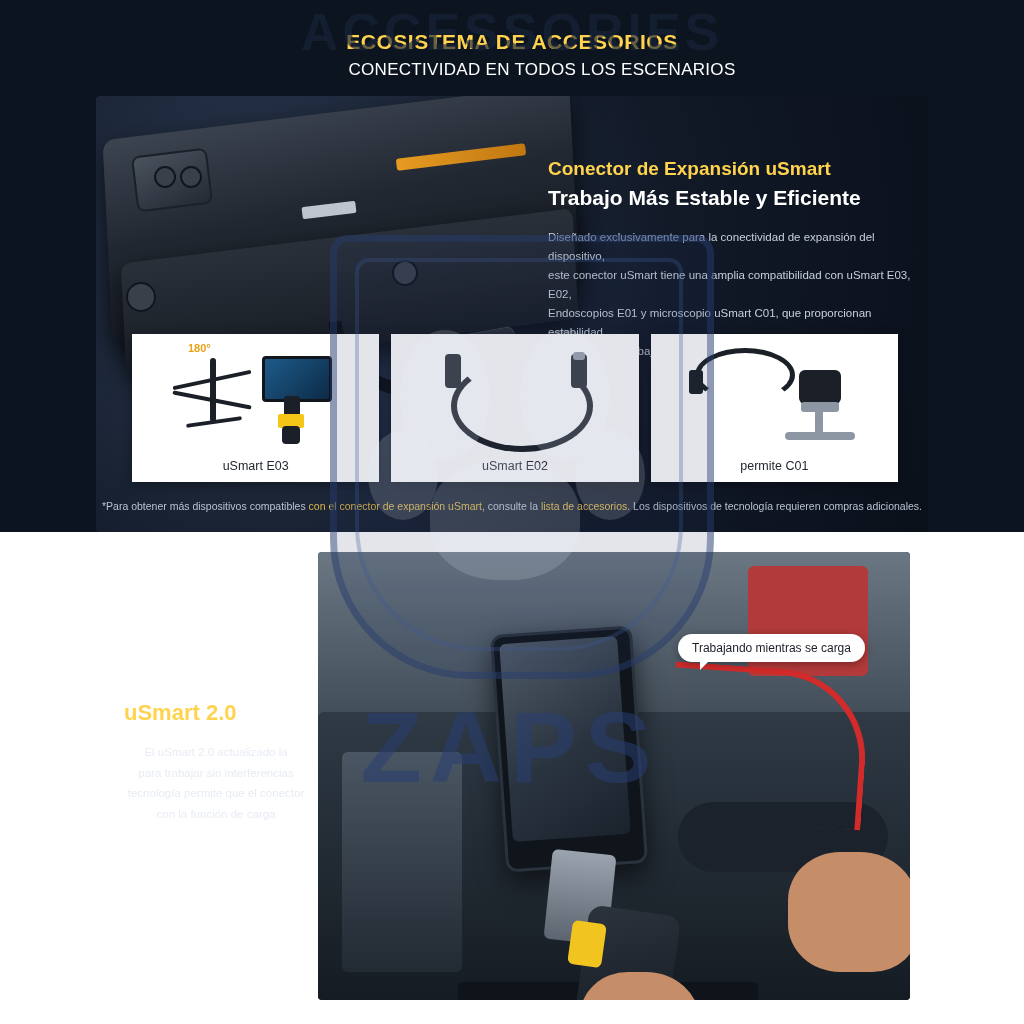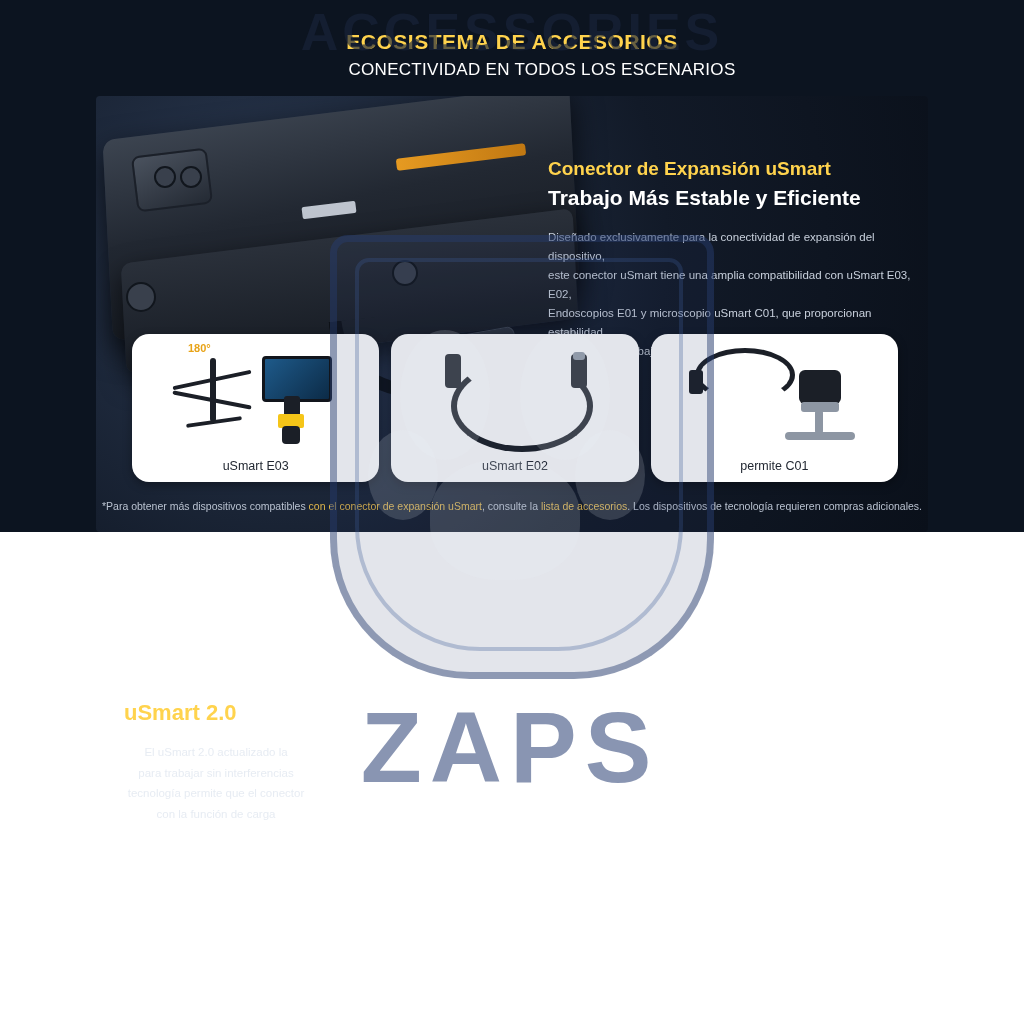--- a/index.html
+++ b/index.html
@@ -206,21 +206,21 @@
     left:132px;top:334px;
     width:766px;height:148px;
     display:flex;
     gap:12px;
     z-index:14;
   }
   .card{
     position:relative;
     flex:1;
     background:#ffffff;
-    border-radius:17px;
+    border-radius:0;
     box-shadow:0 3px 10px rgba(0,0,0,0.35);
     overflow:hidden;
     text-decoration:underline;
   }
   .card-art{
     position:absolute;
     left:0;right:0;top:6px;height:106px;
   }
   .card-label{
     position:absolute;
@@ -475,20 +475,41 @@
   <div class="bottom-text">
     <div class="bt-title">uSmart 2.0</div>
     <div class="bt-body">
       <div>El uSmart 2.0 actualizado la</div>
       <div>para trabajar sin interferencias</div>
       <div>tecnología permite que el conector</div>
       <div>con la función de carga</div>
     </div>
   </div>
 
+  <div class="photo">
+    <div class="eng" style="left:-20px;top:-10px;width:660px;height:200px;background:linear-gradient(180deg,#6d7a86,#3b4752);"></div>
+    <div class="eng" style="left:0px;top:160px;width:660px;height:300px;background:linear-gradient(180deg,#2f3a45,#141a21);"></div>
+    <div class="eng" style="left:430px;top:14px;width:120px;height:110px;background:#b33a3a;"></div>
+    <div class="eng" style="left:24px;top:200px;width:120px;height:220px;background:linear-gradient(180deg,#4a5663,#222a33);"></div>
+    <div class="eng" style="left:360px;top:250px;width:210px;height:70px;background:#1b222b;border-radius:36px;"></div>
+    <div class="eng" style="left:140px;top:430px;width:300px;height:60px;background:#0f141a;"></div>
+
+    <div class="redcable"></div>
+
+    <div class="phone"></div>
+    <div class="phone-screen"></div>
+    <div class="tip"></div>
+    <div class="grip"></div>
+    <div class="grip-yellow"></div>
+
+    <div class="hand" style="left:262px;top:420px;width:120px;height:110px;"></div>
+    <div class="hand" style="left:470px;top:300px;width:130px;height:120px;"></div>
+
+    <div class="callout">Trabajando mientras se carga</div>
+  </div>
 
   <div class="watermark">
     <div class="wm-top">ACCESSORIES</div>
     <div class="wm-shield"></div>
     <div class="wm-inner"></div>
     <div class="wm-paw" style="left:400px;top:330px;width:90px;height:130px;"></div>
     <div class="wm-paw" style="left:520px;top:330px;width:90px;height:130px;"></div>
     <div class="wm-paw" style="left:368px;top:430px;width:70px;height:90px;"></div>
     <div class="wm-paw" style="left:575px;top:430px;width:70px;height:90px;"></div>
     <div class="wm-paw" style="left:430px;top:460px;width:150px;height:120px;border-radius:45%;"></div>

